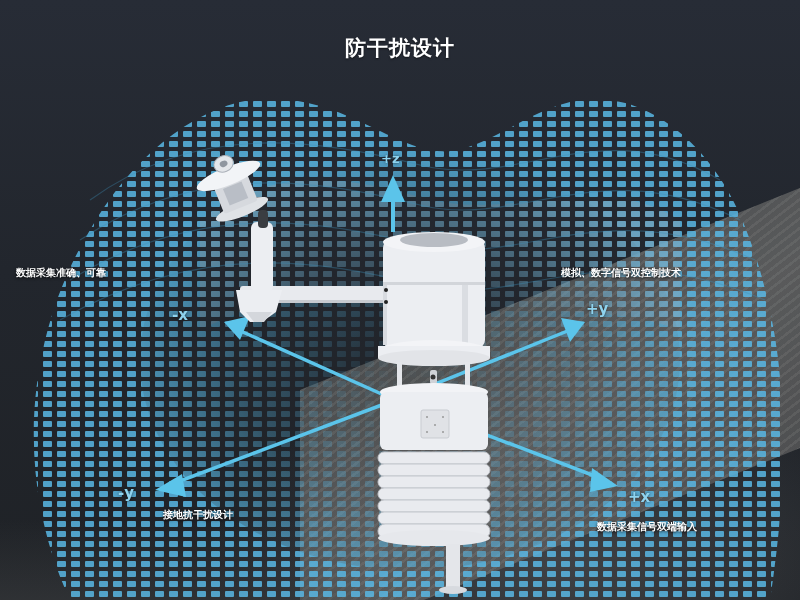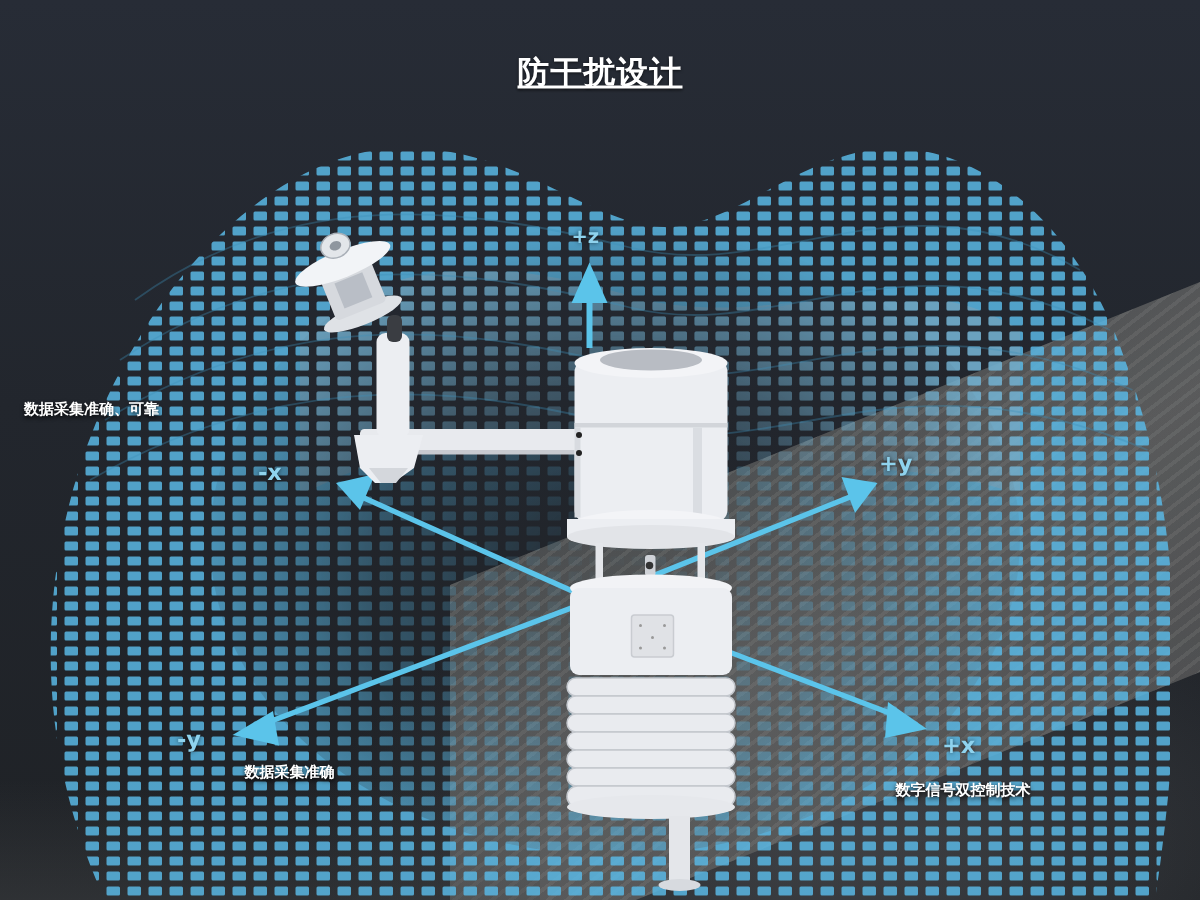--- a/index.html
+++ b/index.html
@@ -24,21 +24,20 @@
   .ground-left {
     position: absolute; left: 0; top: 520px; width: 360px; height: 120px;
     background: linear-gradient(180deg, rgba(60,62,64,0) 0%, rgba(70,72,74,0.6) 100%);
   }
   
   svg.mesh { position: absolute; left: 0; top: 0; }
   .title {
     position: absolute; left: 0; width: 800px; top: 34px; text-align: center;
     color: #ffffff; font-weight: bold; font-size: 21px; letter-spacing: 1px;
     text-shadow: 0 1px 2px rgba(0,0,0,0.6);
-    text-decoration: underline;
   }
   .feature {
     position: absolute; color: #ffffff; font-weight: bold; font-size: 10px;
     white-space: nowrap; text-shadow: 0 1px 3px rgba(0,0,0,0.9);
   }
   .axis-label {
     position: absolute; color: #8fd3ee; font-weight: bold; font-size: 15px;
     text-shadow: 0 0 3px rgba(0,0,0,0.6);
   }
 </style>
@@ -159,21 +158,22 @@
       <ellipse cx="434" cy="538" rx="56" ry="8" fill="#e6e8ec"></ellipse>
 
       <rect x="446" y="544" width="14" height="48" fill="#e4e6ea"></rect>
       <ellipse cx="453" cy="590" rx="14" ry="4" fill="#d7dadf"></ellipse>
     </g>
   </svg>
 
   <div class="title">防干扰设计</div>
 
   <div class="feature" style="left:16px; top:266px;">数据采集准确、可靠</div>
-  <div class="feature" style="left:163px; top:508px;">数据采集准确</div>
-  <div class="feature" style="left:597px; top:520px;">数字信号双控制技术</div>
+  <div class="feature" style="left:561px; top:266px;">模拟、数字信号双控制技术</div>
+  <div class="feature" style="left:163px; top:508px;">接地抗干扰设计</div>
+  <div class="feature" style="left:597px; top:520px;">数据采集信号双端输入</div>
 
   <div class="axis-label" style="left:381px; top:151px; font-size:13px;">+z</div>
   <div class="axis-label" style="left:172px; top:306px;">-x</div>
   <div class="axis-label" style="left:586px; top:300px;">+y</div>
   <div class="axis-label" style="left:118px; top:484px;">-y</div>
   <div class="axis-label" style="left:628px; top:488px;">+x</div>
 </div>
 
 </body></html>

